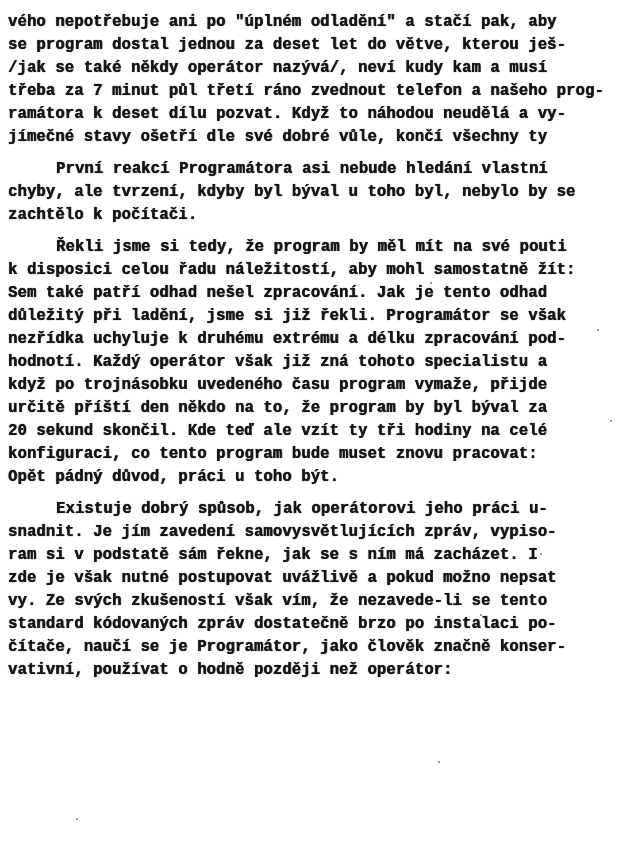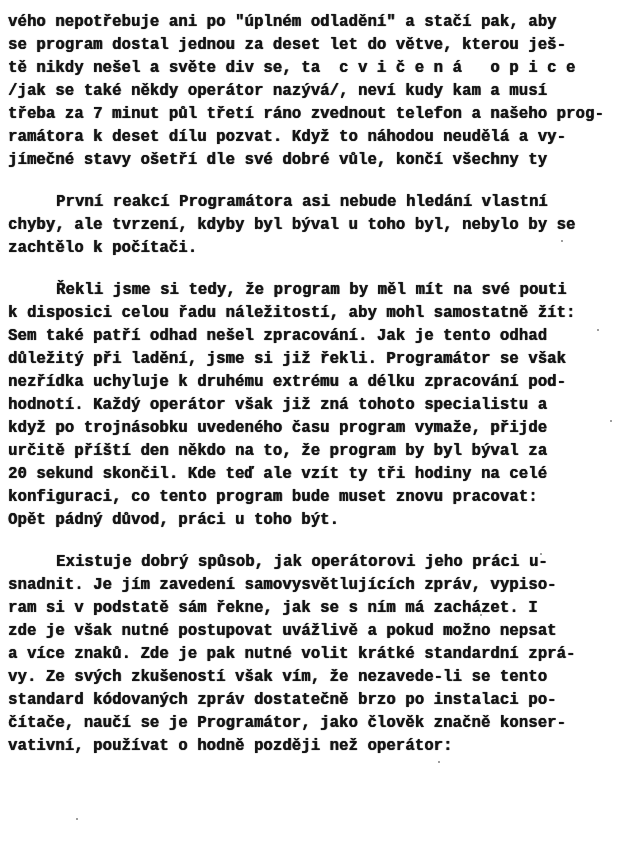--- a/index.html
+++ b/index.html
@@ -22,21 +22,21 @@
     font-family: "Liberation Mono", "DejaVu Sans Mono", monospace;
     font-weight: 700;
     font-size: 15.6px;
     line-height: 23px;
     color: #151515;
     
     text-shadow: 0 0 1px rgba(0,0,0,0.85), 0.6px 0.4px 0 rgba(10,10,10,0.55);
     letter-spacing: 0.1px;
   }
   .para { margin: 0; }
-  .para + .para { margin-top: 19px; font-family: Liberation Mono, monospace; }
+  .para + .para { margin-top: 9px; font-family: Liberation Mono, monospace; }
   .line {
     white-space: pre;
     min-height: 23px;
   }
   .para.indented .line.first {
     padding-left: 48px;
   }
   
   .speck {
     position: absolute;
@@ -48,21 +48,20 @@
 </style>
 </head>
 <body>
 
 <div class="page">
   <div class="text-column">
 
     <div class="para">
       <div class="line first">vého nepotřebuje ani po "úplném odladění" a stačí pak, aby</div>
       <div class="line">se program dostal jednou za deset let do větve, kterou ješ-</div>
-      <div class="line">tě nikdy nešel a světe div se, ta  c v i č e n á   o p i c e</div>
       <div class="line">/jak se také někdy operátor nazývá/, neví kudy kam a musí</div>
       <div class="line">třeba za 7 minut půl třetí ráno zvednout telefon a našeho prog-</div>
       <div class="line">ramátora k deset dílu pozvat. Když to náhodou neudělá a vy-</div>
       <div class="line">jímečné stavy ošetří dle své dobré vůle, končí všechny ty</div>
     </div>
 
     <div class="para indented">
       <div class="line first">První reakcí Programátora asi nebude hledání vlastní</div>
       <div class="line">chyby, ale tvrzení, kdyby byl býval u toho byl, nebylo by se</div>
       <div class="line">zachtělo k počítači.</div>
@@ -80,21 +79,20 @@
       <div class="line">20 sekund skončil. Kde teď ale vzít ty tři hodiny na celé</div>
       <div class="line">konfiguraci, co tento program bude muset znovu pracovat:</div>
       <div class="line">Opět pádný důvod, práci u toho být.</div>
     </div>
 
     <div class="para indented">
       <div class="line first">Existuje dobrý spůsob, jak operátorovi jeho práci u-</div>
       <div class="line">snadnit. Je jím zavedení samovysvětlujících zpráv, vypiso-</div>
       <div class="line">ram si v podstatě sám řekne, jak se s ním má zacházet. I</div>
       <div class="line">zde je však nutné postupovat uvážlivě a pokud možno nepsat</div>
-      <div class="line">a více znaků. Zde je pak nutné volit krátké standardní zprá-</div>
       <div class="line">vy. Ze svých zkušeností však vím, že nezavede-li se tento</div>
       <div class="line">standard kódovaných zpráv dostatečně brzo po instalaci po-</div>
       <div class="line">čítače, naučí se je Programátor, jako člověk značně konser-</div>
       <div class="line">vativní, používat o hodně později než operátor:</div>
     </div>
 
   </div>
 
   <div class="speck" style="left:561px; top:240px;"></div>
   <div class="speck" style="left:430px; top:282px;"></div>

